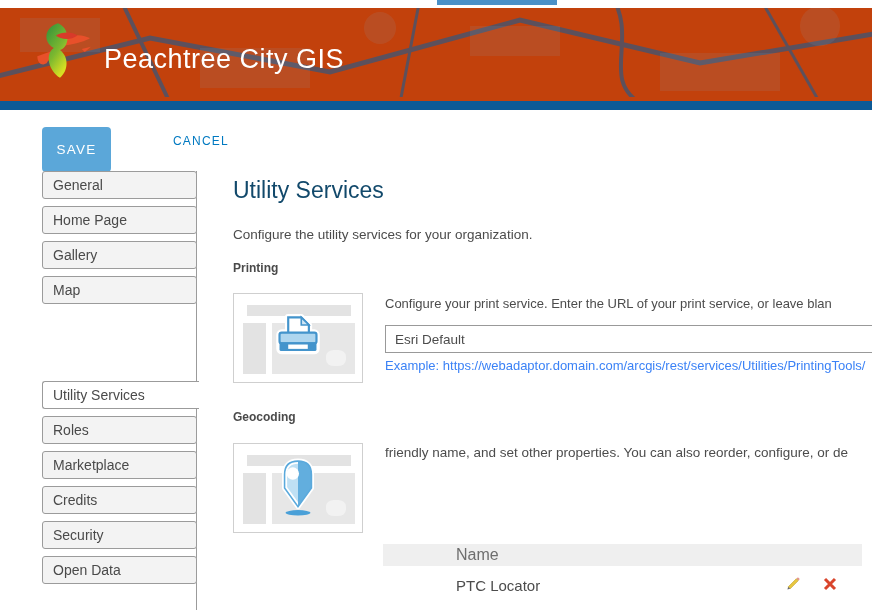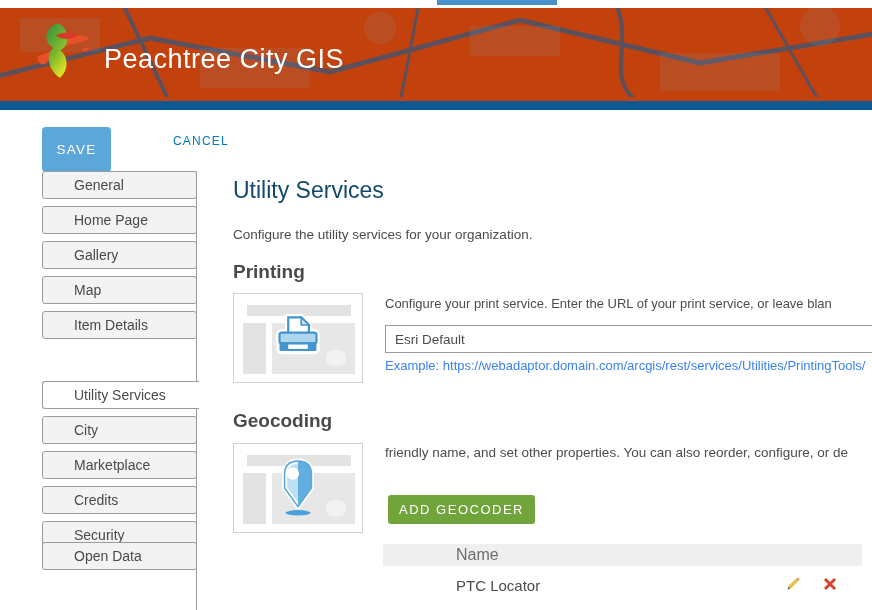--- a/index.html
+++ b/index.html
@@ -21,28 +21,28 @@
   
   .save-btn{position:absolute;left:42px;top:127px;width:69px;height:45px;background:#5ba7d9;
             border:none;border-radius:4px;color:#fff;font-size:13.5px;letter-spacing:1.2px;
             font-family:inherit;cursor:pointer;}
   .cancel-link{position:absolute;left:131px;top:134px;color:#0079c1;font-size:12px;
                letter-spacing:1.2px;cursor:pointer;text-decoration:none;margin-left:42px;}
 
   
   .side-rule{position:absolute;left:196px;top:171px;width:1px;height:439px;background:#9b9b9b;}
   .tab{position:absolute;left:42px;width:155px;height:28px;box-sizing:border-box;
-       background:#f3f3f3;border:1px solid #9b9b9b;border-radius:3px;z-index:1;cursor:pointer;padding-left:21px;}
+       background:#f3f3f3;border:1px solid #9b9b9b;border-radius:3px;z-index:1;cursor:pointer;}
   .tab span{display:block;padding-left:10px;line-height:26px;font-size:14px;color:#4a4a4a;}
   .tab.selected{width:157px;background:#fff;border-right:none;border-radius:3px 0 0 3px;z-index:2;}
 
   
   .page-title{position:absolute;left:233px;top:177px;font-size:23px;color:#12496b;white-space:nowrap;}
   .intro{position:absolute;left:233px;top:227px;font-size:13.5px;color:#4c4c4c;white-space:nowrap;}
-  .section-label{position:absolute;left:233px;font-size:19px;font-weight:bold;color:#4a4a4a;}
+  .section-label{position:absolute;left:233px;font-size:12px;font-weight:bold;color:#4a4a4a;}
   .lbl-printing{top:261px;} .lbl-geocoding{top:410px;}
 
   .thumb{position:absolute;left:233px;width:130px;height:90px;box-sizing:border-box;
          border:1px solid #cfcfcf;background:#fff;}
   .thumb-print{top:293px;} .thumb-geo{top:443px;}
   .th-bar{position:absolute;left:13px;top:11px;width:104px;height:11px;background:#e3e3e3;}
   .th-col{position:absolute;left:9px;top:29px;width:23px;height:51px;background:#e3e3e3;}
   .th-map{position:absolute;left:38px;top:29px;width:83px;height:51px;background:#e7e7e7;}
   .th-patch1{position:absolute;left:52px;top:34px;width:26px;height:18px;background:#f6f6f6;border-radius:40%;}
   .th-patch2{position:absolute;left:92px;top:56px;width:20px;height:16px;background:#f2f2f2;border-radius:40%;}
@@ -124,39 +124,36 @@
     </div>
   <div class="tab" style="top:206px">
       <span>Home Page</span>
     </div>
   <div class="tab" style="top:241px">
       <span>Gallery</span>
     </div>
   <div class="tab" style="top:276px">
       <span>Map</span>
     </div>
-  <div class="tab" style="top:311px">
-      <span>Item Details</span>
-    </div>
   <div class="tab selected" style="top:381px">
       <span>Utility Services</span>
     </div>
   <div class="tab" style="top:416px">
-      <span>City</span>
+      <span>Roles</span>
     </div>
   <div class="tab" style="top:486px">
       <span>Credits</span>
     </div>
   <div class="tab" style="top:451px">
       <span>Marketplace</span>
     </div>
   <div class="tab" style="top:521px">
       <span>Security</span>
     </div>
-  <div class="tab" style="top:542px">
+  <div class="tab" style="top:556px">
       <span>Open Data</span>
     </div>
 
   <div class="page-title">Utility Services</div>
   <div class="intro">Configure the utility services for your organization.</div>
 
   <div class="section-label lbl-printing">Printing</div>
 
   <div class="thumb thumb-print">
     <div class="th-bar"></div>
@@ -195,21 +192,20 @@
       <path d="M25 4 C34 4 38 9 38 17 L38 30 L25 48 Z" fill="#62aede"></path>
       <path d="M25 4 C16 4 12 9 12 17 L12 30 L25 48 L38 30 L38 17 C38 9 34 4 25 4 Z" fill="none" stroke="#5aa9dc" stroke-width="1.5"></path>
       <circle cx="20" cy="16" r="6" fill="#ffffff"></circle>
     </svg>
   </div>
 
   <div class="geo-text">
     <div>friendly name, and set other properties. You can also reorder, configure, or de</div>
   </div>
 
-  <button class="add-geocoder">ADD GEOCODER</button>
 
   <div class="geo-table">
     <div class="geo-thead">
       <span>Name</span>
     </div>
     <div class="geo-row">
       <span class="cell-name">PTC Locator</span>
       <svg class="row-icon icon-edit" viewBox="0 0 16 16">
         <path d="M11.2 2.8 L12.6 1.5 C13.2 0.9 15.1 2.8 14.5 3.4 L13.2 4.8 Z" fill="#e2988f"></path>
         <path d="M3.2 10.8 L11.2 2.8 L13.2 4.8 L5.2 12.8 Z" fill="#e8c63f" stroke="#b89a20" stroke-width="0.5"></path>

